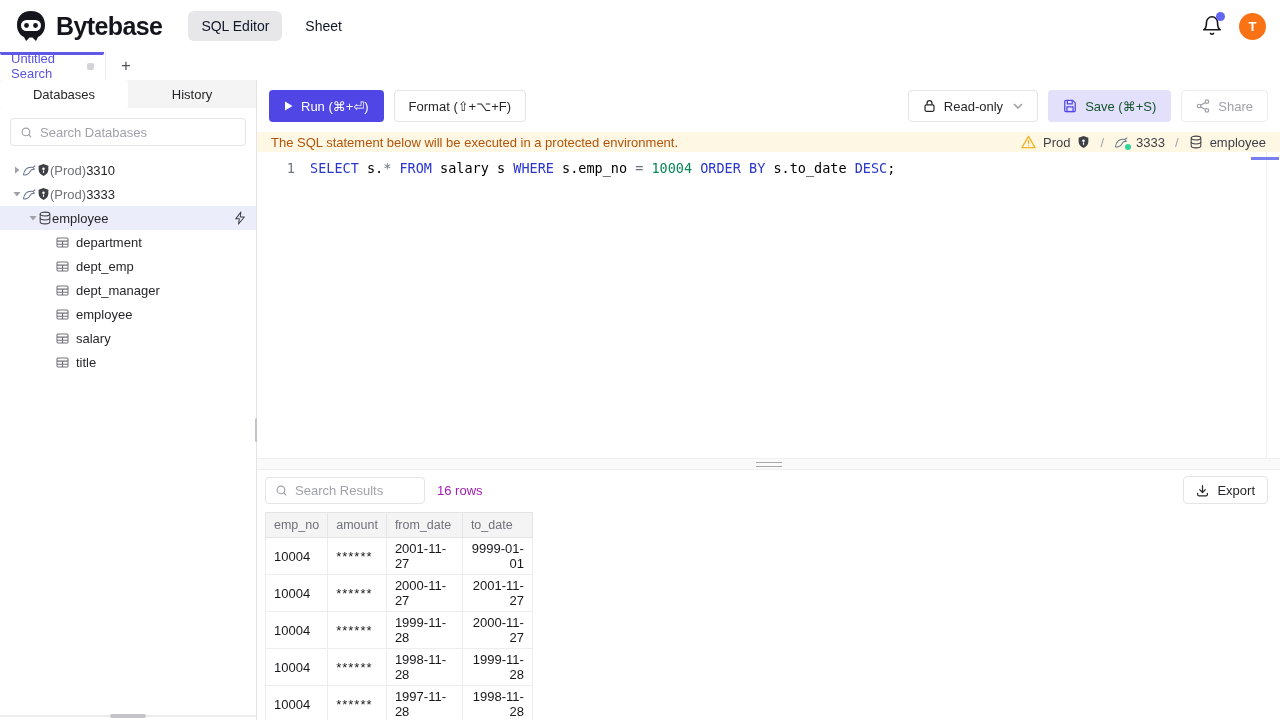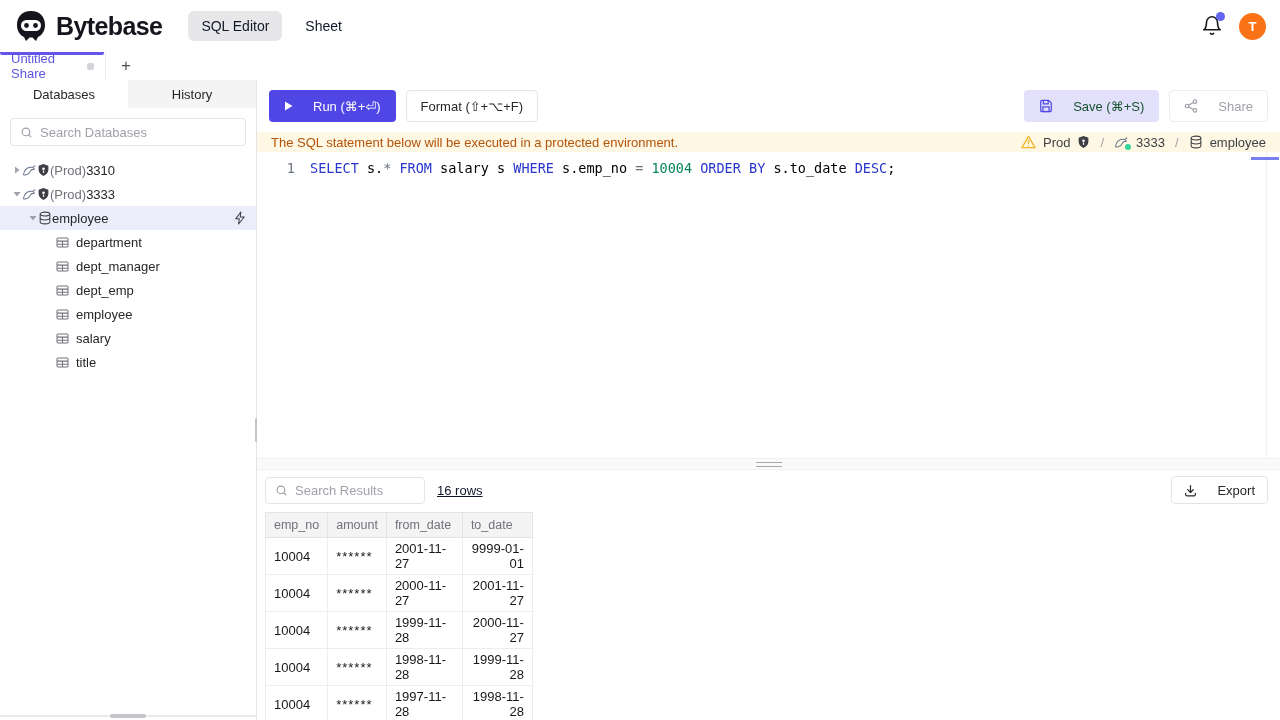--- a/index.html
+++ b/index.html
@@ -46,21 +46,21 @@
   .env-label { color:#71717a; }
   .bolt-right { margin-left:auto; display:flex; }
   .side-hscroll { position:absolute; left:0; bottom:3px; width:100%; height:2px; background:#ececee; }
   .side-hscroll .thumb { position:absolute; left:110px; top:-1px; width:36px; height:4px; border-radius:2px; background:#c4c4c9; }
   .side-grip { position:absolute; right:-2px; top:338px; width:3px; height:24px; border-radius:2px; background:#c2c2c8; cursor:col-resize; }
 
   
   .main { flex:1; min-width:0; display:flex; flex-direction:column; }
 
   .toolbar { height:52px; flex:none; display:flex; align-items:center; gap:10px; padding:0 12px; }
-  .btn { height:32px; display:inline-flex; align-items:center; gap:20px; padding:0 14px; border-radius:4px; border:1px solid transparent; background:#fff; color:#27272a; font-size:13px; font-family:"Liberation Sans",sans-serif; cursor:pointer; white-space:nowrap; }
+  .btn { height:32px; display:inline-flex; align-items:center; gap:8px; padding:0 14px; border-radius:4px; border:1px solid transparent; background:#fff; color:#27272a; font-size:13px; font-family:"Liberation Sans",sans-serif; cursor:pointer; white-space:nowrap; }
   .btn-outline { border-color:#e4e4e7; }
   .btn-run { background:#4f46e5; color:#fff; }
   .btn-save { background:#e3e0fb; color:#14532d; font-weight:500; }
   .btn-share { border-color:#ededf0; color:#a1a1aa; }
   .toolbar-right { margin-left:auto; display:flex; gap:10px; }
   .chev { margin-left:2px; display:flex; }
 
   
   .banner { height:20px; flex:none; background:#fdf7e3; display:flex; align-items:center; padding:0 14px; font-size:13px; color:#b45309; }
   .banner-right { margin-left:auto; display:flex; align-items:center; gap:7px; color:#3f3f46; font-size:13px; }
@@ -79,21 +79,21 @@
   .overview-dash { position:absolute; top:5px; right:1px; width:28px; height:3px; background:#7a7ff0; }
 
   
   .split-divider { height:12px; flex:none; background:#fafafa; border-top:1px solid #f0f0f0; border-bottom:1px solid #f0f0f0; display:flex; align-items:center; justify-content:center; cursor:row-resize; }
   .grip { width:26px; height:5px; border-top:1.5px solid #a8a8ad; border-bottom:1.5px solid #a8a8ad; }
 
   
   .results { height:250px; flex:none; display:flex; flex-direction:column; padding:0 12px 0 8px; background:#fff; }
   .results-bar { display:flex; align-items:center; gap:12px; padding:6px 0 8px 0; flex:none; }
   .results-bar .search-box { width:160px; height:27px; }
-  .row-count { font-size:13px; color:#0f172a;text-decoration:underline; }
+  .row-count { font-size:13px; color:#a21caf; }
   .btn-export { margin-left:auto; height:28px; padding:0 12px; }
   .results-table-wrap { flex:1; overflow:hidden; }
   table.grid { border-collapse:collapse; font-size:13px; color:#18181b; }
   table.grid th { background:#f4f4f5; color:#71717a; font-weight:400; text-align:left; padding:4px 8px; border:1px solid #e4e4e7; height:25px; font-size:12.5px; cursor:pointer; }
   table.grid td { padding:3px 8px; border:1px solid #ededef; height:23px; }
   th.c-empno, td.c-empno { width:52px; min-width:52px; }
   th.c-amount, td.c-amount { width:58px; min-width:58px; }
   th.c-from, td.c-from { width:76px; min-width:76px; }
   th.c-to, td.c-to { width:70px; min-width:70px;text-align:right; }
   td.c-amount { letter-spacing:1px; }
@@ -126,21 +126,21 @@
         <path d="M13.7 20a2 2 0 0 1-3.4 0"></path>
       </svg>
       <span class="bell-dot"></span>
     </div>
     <div class="avatar">T</div>
   </div>
 </header>
 
 <div class="tabstrip">
   <div class="sheet-tab">
-    <span>Untitled Share</span>
+    <span>Untitled Search</span>
     <span class="sheet-dot"></span>
   </div>
   <button class="add-tab">+</button>
 </div>
 
 <div class="workspace">
 
   <aside class="sidebar">
     <div class="side-tabs">
       <div class="side-tab active">Databases</div>
@@ -235,30 +235,30 @@
           </span>
         <span>department</span>
       </div>
       <div class="tree-row tbl">
         <span>
             <svg width="13" height="11" viewBox="0 0 14 12" fill="none" stroke="#71717a" stroke-width="1.1">
               <rect x="1" y="1" width="12" height="10" rx="1.2"></rect>
               <path d="M1 4.5 H13 M1 7.8 H13 M7 4.5 V11"></path>
             </svg>
           </span>
+        <span>dept_emp</span>
+      </div>
+      <div class="tree-row tbl">
+        <span>
+            <svg width="13" height="11" viewBox="0 0 14 12" fill="none" stroke="#71717a" stroke-width="1.1">
+              <rect x="1" y="1" width="12" height="10" rx="1.2"></rect>
+              <path d="M1 4.5 H13 M1 7.8 H13 M7 4.5 V11"></path>
+            </svg>
+          </span>
         <span>dept_manager</span>
-      </div>
-      <div class="tree-row tbl">
-        <span>
-            <svg width="13" height="11" viewBox="0 0 14 12" fill="none" stroke="#71717a" stroke-width="1.1">
-              <rect x="1" y="1" width="12" height="10" rx="1.2"></rect>
-              <path d="M1 4.5 H13 M1 7.8 H13 M7 4.5 V11"></path>
-            </svg>
-          </span>
-        <span>dept_emp</span>
       </div>
       <div class="tree-row tbl">
         <span>
             <svg width="13" height="11" viewBox="0 0 14 12" fill="none" stroke="#71717a" stroke-width="1.1">
               <rect x="1" y="1" width="12" height="10" rx="1.2"></rect>
               <path d="M1 4.5 H13 M1 7.8 H13 M7 4.5 V11"></path>
             </svg>
           </span>
         <span>employee</span>
       </div>
@@ -295,20 +295,34 @@
         <svg width="9" height="10" viewBox="0 0 9 10">
             <path d="M1 0.5 L8.5 5 L1 9.5 Z" fill="#fff"></path>
           </svg>
         <span>Run (⌘+⏎)</span>
       </button>
       <button class="btn btn-outline">
         <span>Format (⇧+⌥+F)</span>
       </button>
 
       <div class="toolbar-right">
+        <button class="btn btn-outline">
+          <span>
+            <svg width="13" height="14" viewBox="0 0 16 17" fill="none" stroke="#27272a" stroke-width="1.5">
+                <rect x="2.5" y="7" width="11" height="8" rx="1.5"></rect>
+                <path d="M5 7 V5 a3 3 0 0 1 6 0 V7"></path>
+              </svg>
+          </span>
+          <span>Read-only</span>
+          <span class="chev">
+            <svg width="10" height="6" viewBox="0 0 10 6" fill="none" stroke="#a1a1aa" stroke-width="1.6">
+                <path d="M1 1 L5 5 L9 1"></path>
+              </svg>
+          </span>
+        </button>
         <button class="btn btn-save">
           <span>
             <svg width="14" height="14" viewBox="0 0 16 16" fill="none" stroke="#4f46e5" stroke-width="1.4">
                 <path d="M2 3 a1.5 1.5 0 0 1 1.5-1.5 H11 L14 4.5 V13 a1.5 1.5 0 0 1-1.5 1.5 H3.5 A1.5 1.5 0 0 1 2 13 Z"></path>
                 <path d="M5 1.8 V5.5 H10.5 V1.8"></path>
                 <rect x="4.5" y="9" width="7" height="5.3"></rect>
               </svg>
           </span>
           <span>Save (⌘+S)</span>
         </button>

